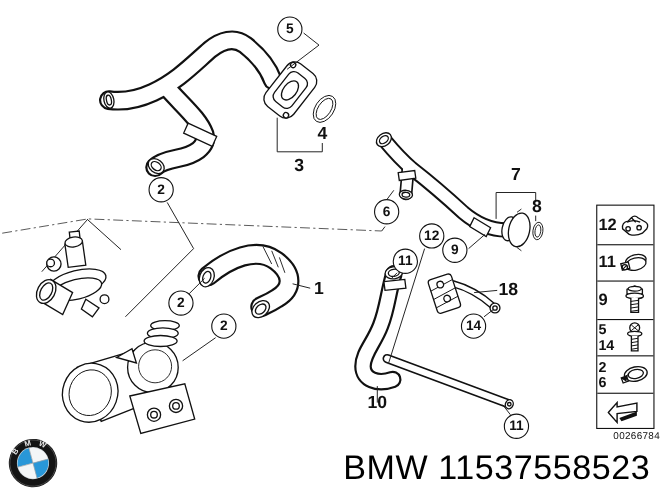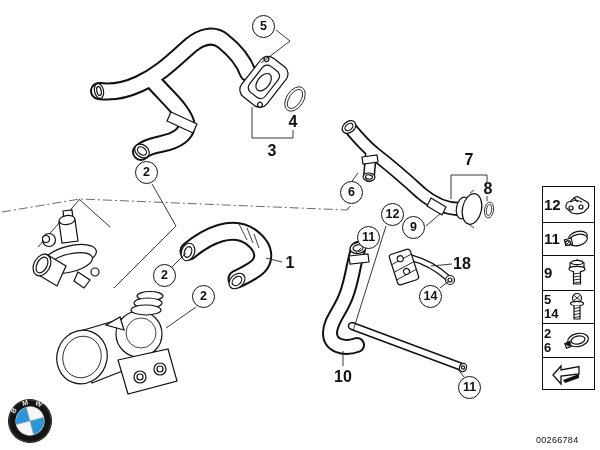--- a/index.html
+++ b/index.html
@@ -16,22 +16,22 @@
   
   #legend{position:absolute;left:542px;top:186px;width:53px;border:1.4px solid #111;
           background:#fff;box-sizing:border-box;}
   .lrow{display:flex;align-items:center;border-bottom:1.3px solid #111;padding:0 1px;
         box-sizing:border-box;}
   .lrow:last-child{border-bottom:none;}
   .lnums{display:flex;flex-direction:column;justify-content:center;width:17px;}
   .lnum{font-weight:bold;font-size:15px;line-height:16px;text-align:left;}
   .lnum.two{font-size:13px;line-height:14px;}
   .licon{flex:1;display:flex;justify-content:center;align-items:center;}
-  #legend-code{position:absolute;left:536px;top:391px;width:64px;text-align:left;
-               font-size:9px;letter-spacing:0.3px;color:#111;margin-top:44px;}
+  #legend-code{position:absolute;left:536px;top:391px;width:64px;text-align:right;
+               font-size:9px;letter-spacing:0.3px;color:#111;}
   #part-number{position:absolute;left:312px;top:407px;font-size:31px;font-weight:400;
                letter-spacing:0.5px;white-space:nowrap;color:#000;}
   #bmw-logo{position:absolute;left:7px;top:398px;}
   svg .part{fill:#fff;stroke:#111;stroke-width:1.2;}
   svg .thin{fill:none;stroke:#111;stroke-width:0.8;}
   svg .ln{fill:none;stroke:#222;stroke-width:0.9;}
   svg .dd{fill:none;stroke:#444;stroke-width:0.8;stroke-dasharray:9 3 2 3;}
   svg .to{fill:none;stroke:#111;stroke-linecap:round;stroke-linejoin:round;}
   svg .ti{fill:none;stroke:#fff;stroke-linecap:round;stroke-linejoin:round;}
 </style>
@@ -187,21 +187,21 @@
       <div class="co" style="left: 402px; top: 216px;">9</div>
       <div class="co" style="left: 357px; top: 226px;">11</div>
       <div class="co" style="left: 419px; top: 285px;">14</div>
       <div class="co" style="left: 458px; top: 376px;">11</div>
       <div class="pl" style="left: 278px; top: 112px;">4</div>
       <div class="pl" style="left: 257px; top: 141px;">3</div>
       <div class="pl" style="left: 275px; top: 253px;">1</div>
       <div class="pl" style="left: 454px; top: 150px;">7</div>
       <div class="pl" style="left: 473px; top: 179px;">8</div>
       <div class="pl" style="left: 447px; top: 254px;">18</div>
-      <div class="pl" style="left: 328px; top: 367px;">10</div>
+      <div class="pl" style="left: 328px; top: 357px;">10</div>
     </div>
 
   <div id="legend">
       <div class="lrow" style="height: 36px;">
         <div class="lnums">
           <span class="lnum">12</span>
         </div>
         <span class="licon">
           <svg viewBox="0 0 30 24" width="30" height="24">
             <g fill="#fff" stroke="#111" stroke-width="1.2">
@@ -298,14 +298,15 @@
       <path d="M23,23 L23,9 A14,14 0 0 0 9,23 Z" fill="#2997d8"></path>
       <path d="M23,23 L37,23 A14,14 0 0 0 23,9 Z" fill="#f4f6f7"></path>
       <path d="M23,23 L9,23 A14,14 0 0 0 23,37 Z" fill="#f4f6f7"></path>
       <path d="M23,23 L23,37 A14,14 0 0 0 37,23 Z" fill="#2997d8"></path>
       <path d="M23,9 L23,37 M9,23 L37,23" stroke="#9aa4ab" stroke-width="0.6" fill="none"></path>
       <text x="11.5" y="10.5" font-size="7" font-weight="bold" fill="#e8e8e8" text-anchor="middle" transform="rotate(-40 11.5 10.5)" font-family="Liberation Sans, sans-serif">B</text>
       <text x="23" y="6.8" font-size="7" font-weight="bold" fill="#e8e8e8" text-anchor="middle" font-family="Liberation Sans, sans-serif">M</text>
       <text x="34.5" y="10.5" font-size="7" font-weight="bold" fill="#e8e8e8" text-anchor="middle" transform="rotate(40 34.5 10.5)" font-family="Liberation Sans, sans-serif">W</text>
     </g>
   </svg>
+  <div id="part-number">BMW 11537558523</div>
 
 </div>
 
 </body></html>

